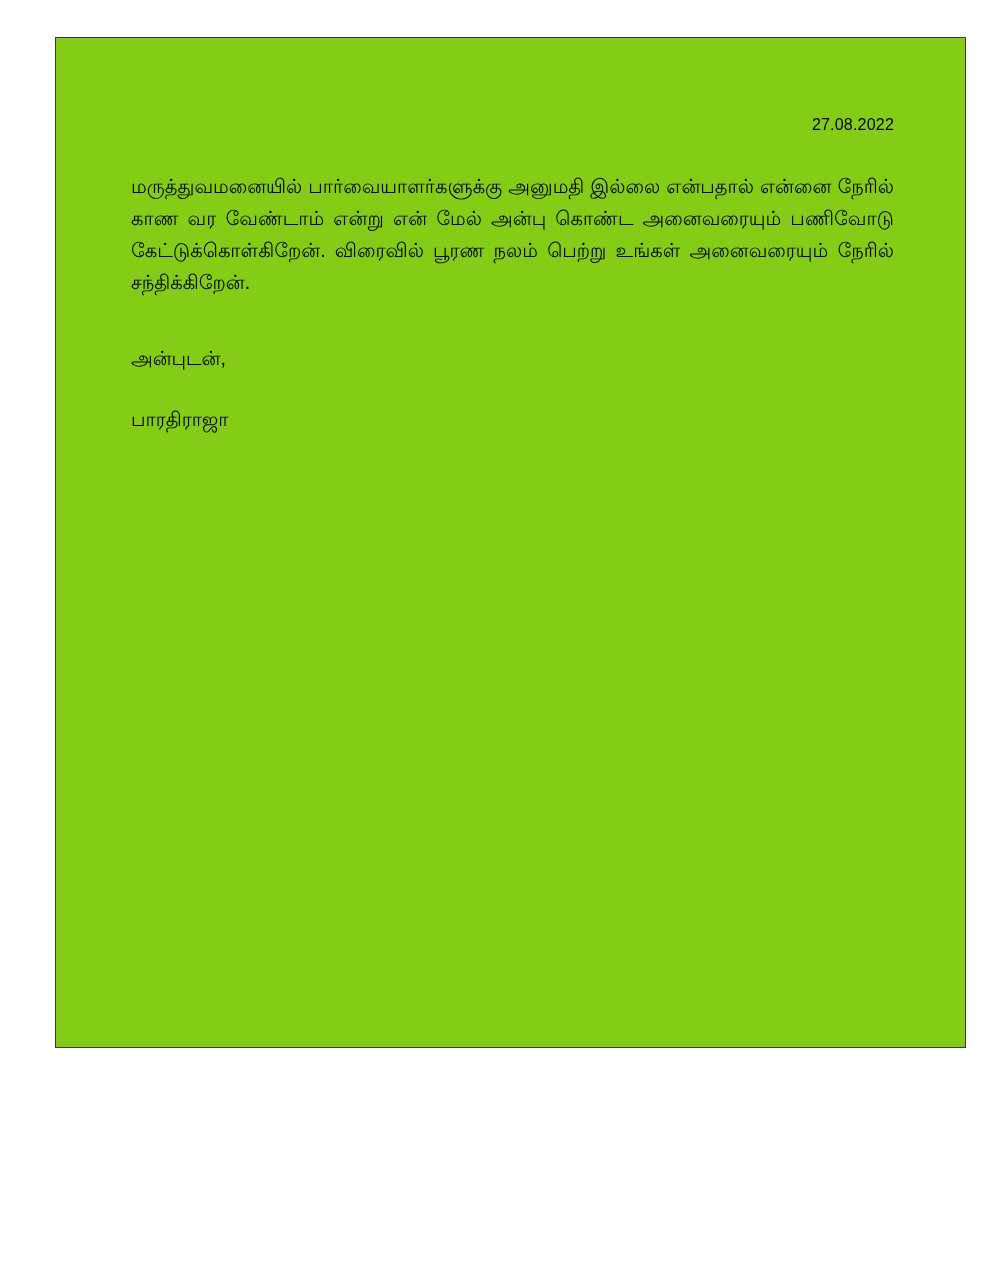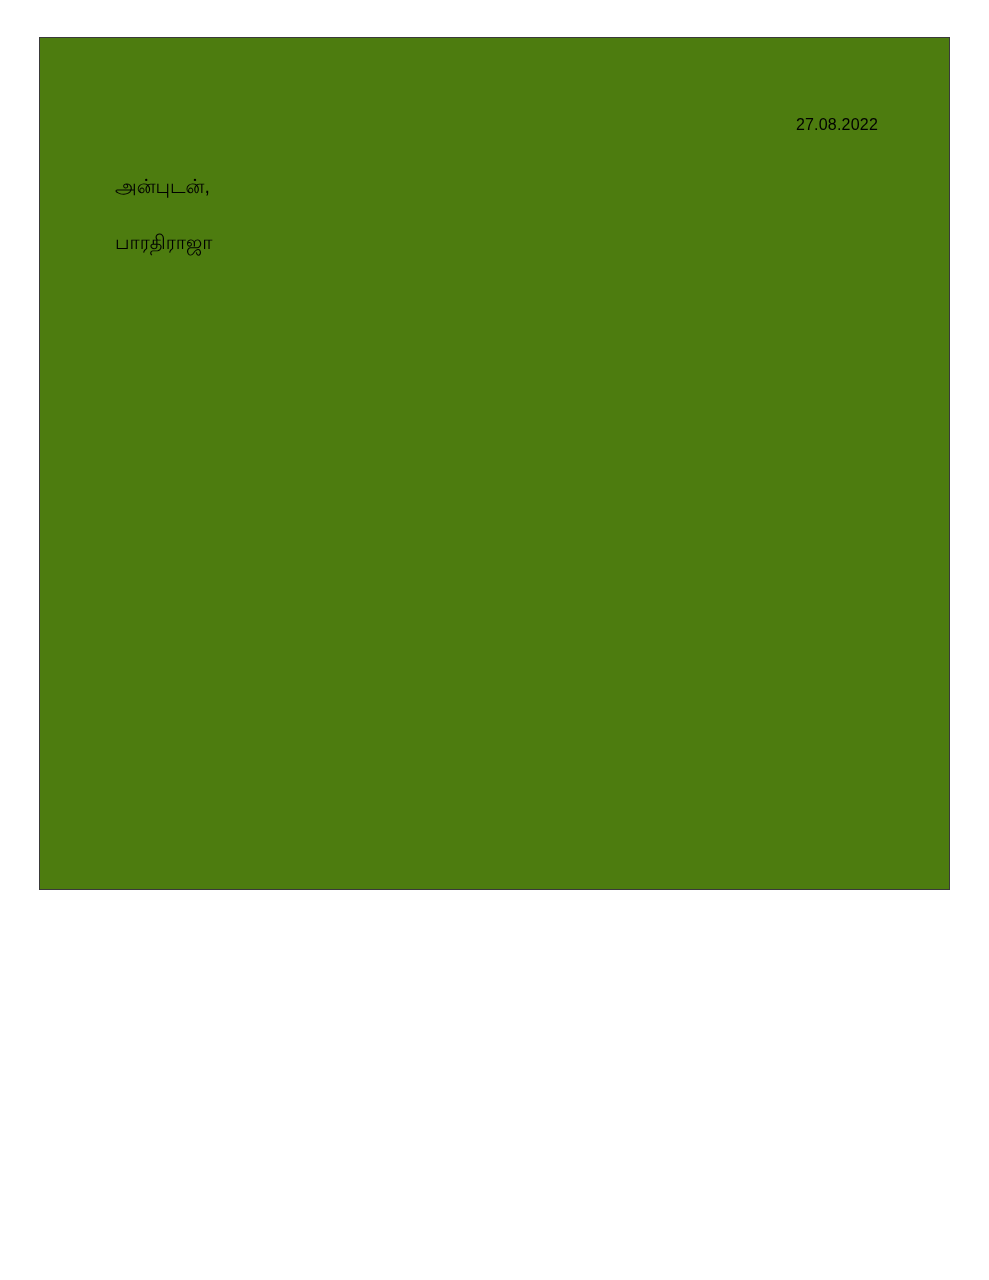--- a/index.html
+++ b/index.html
@@ -11,27 +11,27 @@
     width: 989px;
     height: 1280px;
     font-family: "Liberation Sans", sans-serif;
     color: #000000;
     position: relative;
     overflow: hidden;
   }
 
   #page {
     position: absolute;
-    left: 39px;
+    left: 55px;
     top: 37px;
     width: 911px;
-    height: 853px;
+    height: 1011px;
     border: 1.5px solid #3a3a3a;
     box-sizing: border-box;
-    background: #4d7c0f;
+    background: #84cc16;
   }
 
   #content {
     position: absolute;
     left: 75px;
     top: 76px;
     width: 763px;
   }
 
   .date-line {
@@ -61,37 +61,39 @@
 
   .closing {
     font-size: 19.5px;
     line-height: 32px;
     margin: 4px 0 0 0;
   }
 
   .signature {
     font-size: 19.5px;
     line-height: 32px;
-    margin: 24px 0 0 0;
+    margin: 30px 0 0 0;
+    font-family: Liberation Serif, serif;
   }
 
   .spacer-bottom {
     height: 330px;
   }
 </style>
 </head>
 <body>
 
 <div id="page">
   <div id="content">
 
     <div class="date-line">27.08.2022</div>
 
 
 
+    <p class="para">மருத்துவமனையில் பார்வையாளர்களுக்கு அனுமதி இல்லை என்பதால் என்னை நேரில் காண வர வேண்டாம் என்று என் மேல் அன்பு கொண்ட அனைவரையும் பணிவோடு கேட்டுக்கொள்கிறேன். விரைவில் பூரண நலம் பெற்று உங்கள் அனைவரையும் நேரில் சந்திக்கிறேன்.</p>
 
 
     <div class="closing">அன்புடன்,</div>
 
     <div class="signature">பாரதிராஜா</div>
 
     <div class="spacer-bottom"></div>
 
   </div>
 </div>

